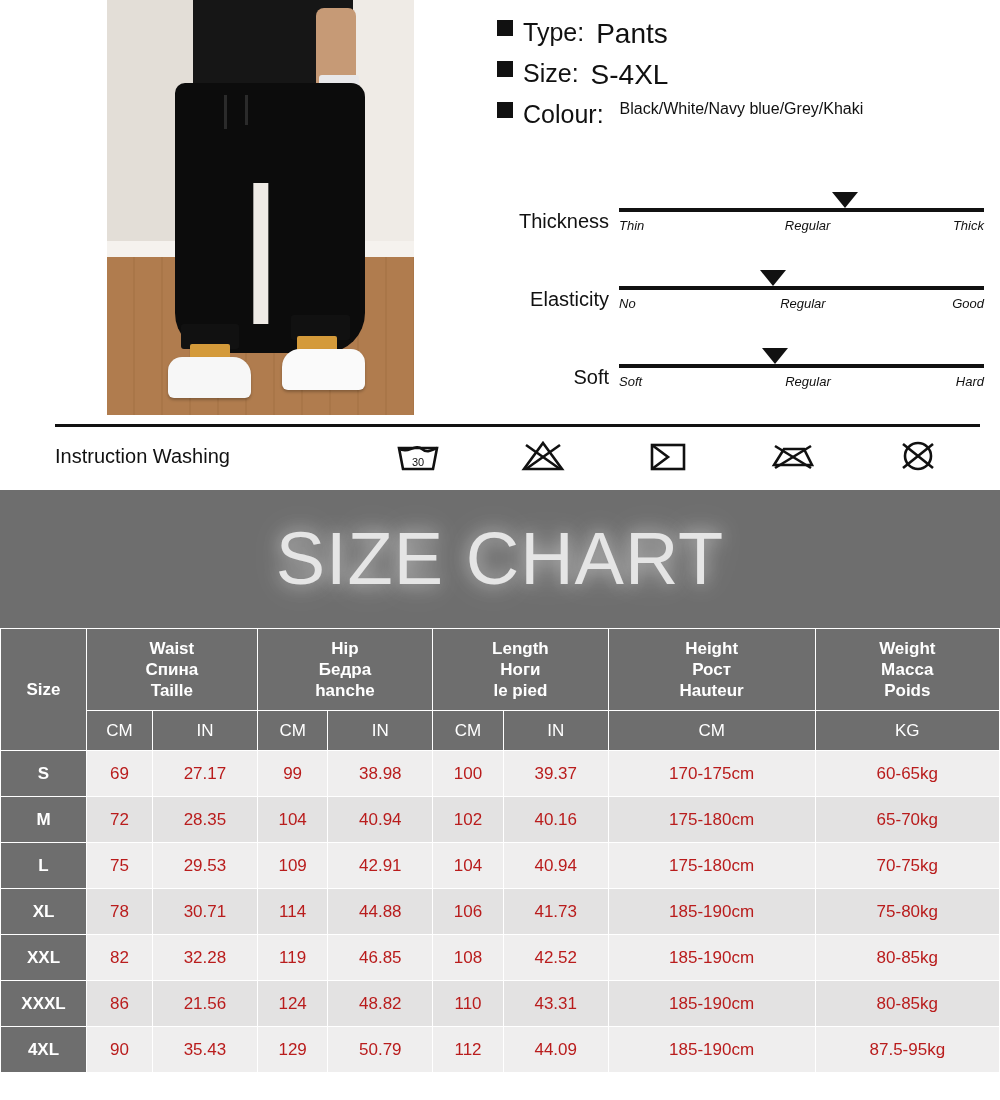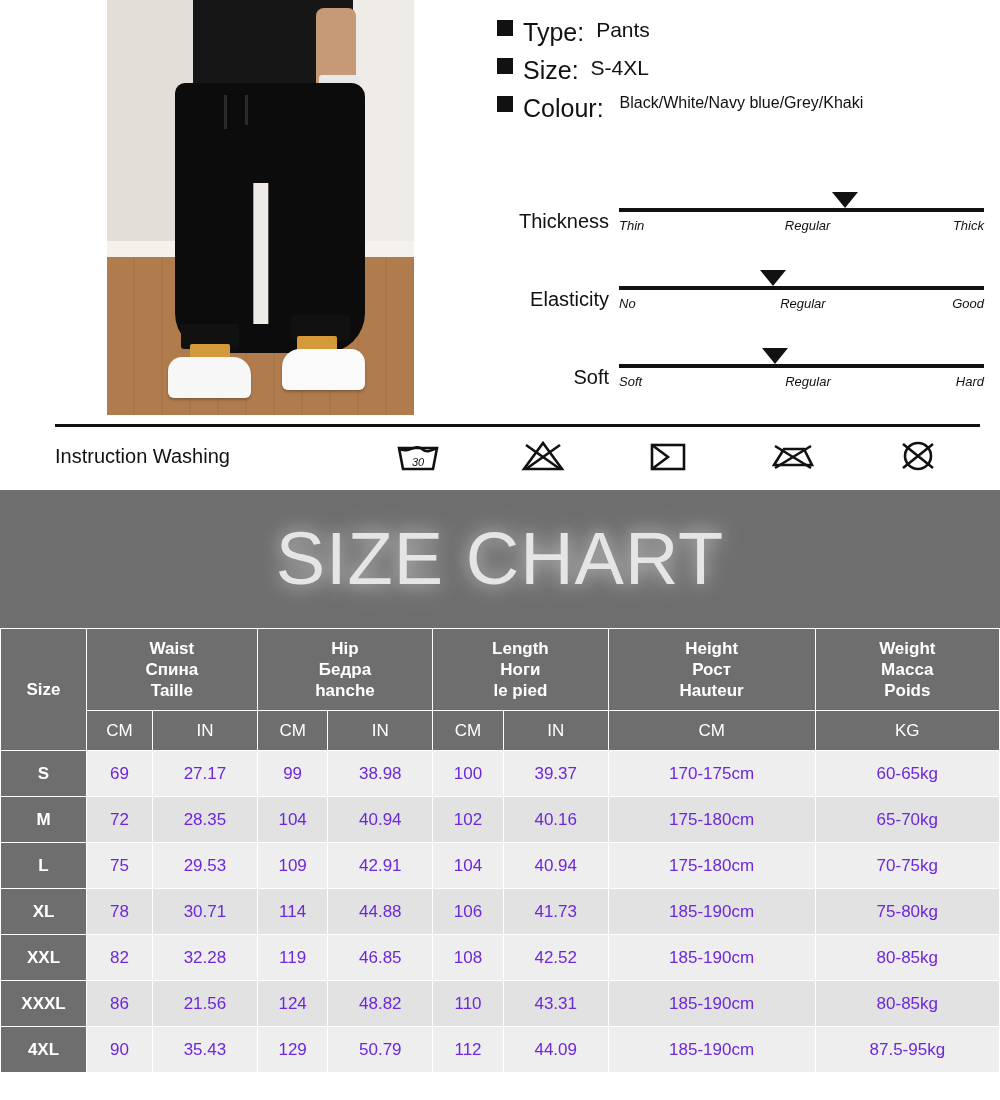--- a/index.html
+++ b/index.html
@@ -38,42 +38,42 @@
   .ph-sockL { position:absolute; left:27%; top:83%; width:13%; height:4%; background:#d49a3a; border-radius:2px; }
   .ph-sockR { position:absolute; left:62%; top:81%; width:13%; height:4%; background:#d49a3a; border-radius:2px; }
   .ph-shoeL { position:absolute; left:20%; top:86%; width:27%; height:10%; background:#f7f7f7; border-radius: 14px 18px 6px 6px; box-shadow: 0 2px 3px rgba(0,0,0,.25); }
   .ph-shoeR { position:absolute; left:57%; top:84%; width:27%; height:10%; background:#fafafa; border-radius: 18px 14px 6px 6px; box-shadow: 0 2px 3px rgba(0,0,0,.25); }
 
   
   .spec-list { position: absolute; left: 497px; top: 18px; }
   .spec-row { display:flex; align-items: flex-start; margin-bottom: 9px; }
   .sq { width: 16px; height: 16px; background:#111; display:inline-block; margin-right:10px; position:relative; top:2px; }
   .spec-label { font-size: 25px; color:#111; }
-  .spec-val { font-size: 21px; margin-left: 12px; color:#111; }
+  .spec-val { font-size: 28px; margin-left: 12px; color:#111; }
   .spec-val.small { font-size: 16px; margin-left: 16px; }
 
   .meters { position:absolute; left: 497px; top: 186px; width: 487px; }
   .meter { position: relative; height: 78px; }
   .meter-name { position:absolute; left:0; top: 24px; width: 112px; text-align:right; font-size: 20px; }
   .meter-bar { position:absolute; left: 122px; top: 22px; width: 365px; height: 4px; background:#111; }
   .meter-tri {
     position:absolute; top: 6px; width:0; height:0;
     border-left: 13px solid transparent; border-right: 13px solid transparent;
     border-top: 16px solid #111;
   }
   .meter-ticks { position:absolute; left: 122px; top: 32px; width: 365px; display:flex; justify-content: space-between; }
   .meter-ticks span { font-size: 13px; font-style: italic; }
   .meter-ticks span:nth-child(2) { margin-left: 18px; }
 
   
   .wash { position:absolute; left: 55px; top: 424px; width: 925px; }
   .wash-line { width: 100%; height: 3px; background:#111; }
   .wash-body { height: 58px; display:flex; align-items:center; }
   .wash-title { font-size: 20px; width: 300px; }
-  .wash-icons { flex:1; display:flex; justify-content: space-around; align-items:center;font-style:italic; }
+  .wash-icons { flex:1; display:flex; justify-content: space-around; align-items:center; }
   .wicon { width: 46px; height: 34px; position: relative; }
 
   
   .banner { position:absolute; left:0; top: 490px; width: 1000px; height: 138px; background:#6e6e6e; }
   .banner h1 {
     margin:0; text-align:center; line-height: 138px;
     font-size: 74px; letter-spacing: 1px; color:#e5e5e5; font-weight: 400;
     text-shadow: 0 0 18px rgba(255,255,255,.55), 0 0 34px rgba(255,255,255,.30);
   }
 
@@ -85,21 +85,21 @@
   table.sizes th, table.sizes td {
     border: 1px solid #fff;
     text-align: center;
     padding: 0;
   }
   .hdr-dark { background:#6e6e6e; color:#fff; font-weight: bold; }
   .hdr-sub { background:#6e6e6e; color:#fff; font-weight: normal; height: 40px; }
   .hdr-main { height: 82px; line-height: 1.25; }
   .hdr-main .l1 { display:block; }
   td.sizecell { background:#6e6e6e; color:#fff; font-weight: bold; height: 46px; width: 86px; }
-  td.data { background:#efeeee; color:#6d28d9; height: 46px; }
+  td.data { background:#efeeee; color:#b91c1c; height: 46px; }
   td.data.alt { background:#e3e2e2; }
 </style>
 </head>
 <body>
 
 <div class="page">
 
   <div class="top">
 
     <div class="photo">

